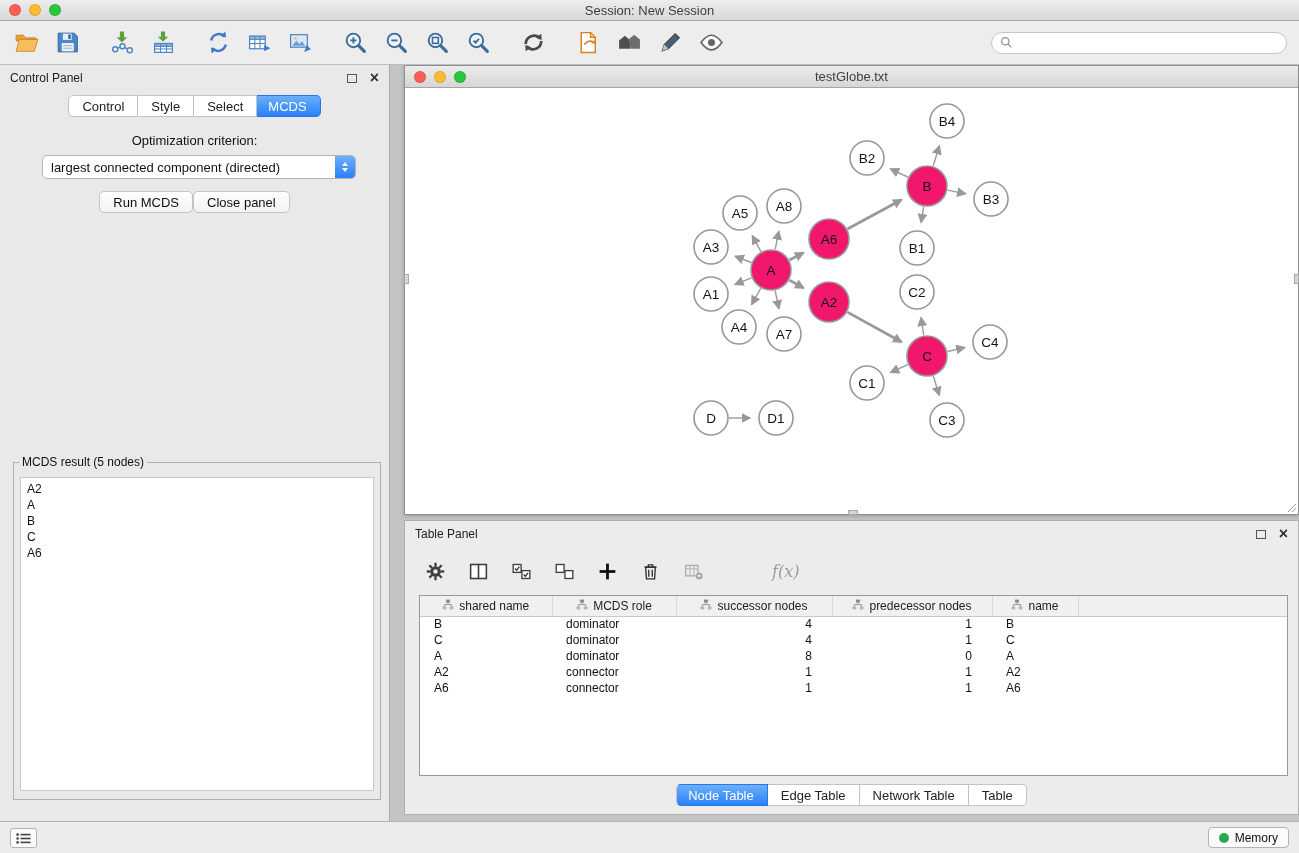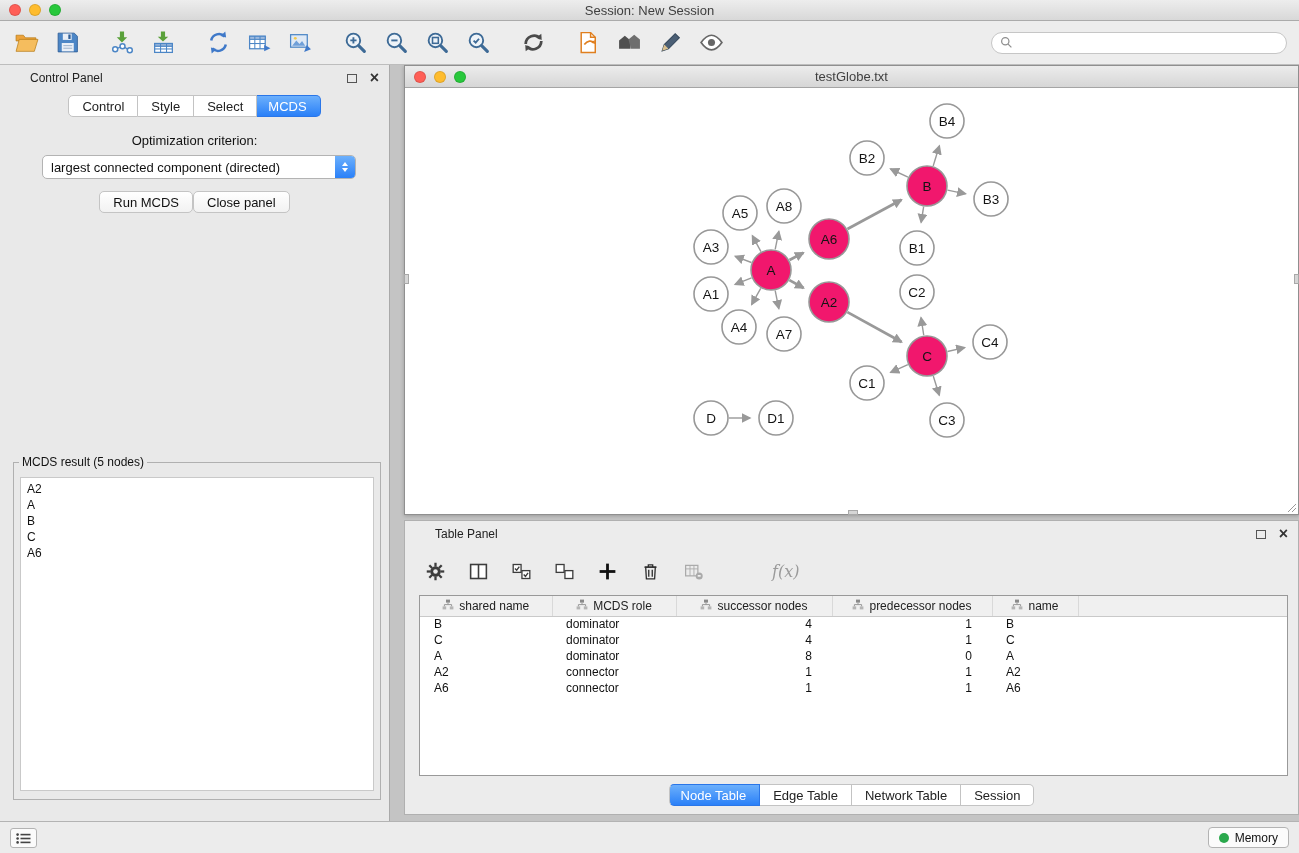--- a/index.html
+++ b/index.html
@@ -20,21 +20,21 @@
   .tgroup{display:flex;align-items:center;gap:13px;margin-right:27px;}
   .tbtn{width:28px;height:28px;display:flex;align-items:center;justify-content:center;}
   .tbtn svg{width:25px;height:25px;}
   #search-wrap{margin-left:auto;width:296px;height:22px;background:#fff;border:1px solid #c6c6c6;border-radius:12px;display:flex;align-items:center;padding:0 8px;}
   #search-wrap svg{width:13px;height:13px;flex:0 0 auto;}
   #search-input{border:none;outline:none;flex:1;height:18px;font-size:12px;margin-left:5px;background:transparent;font-family:"Liberation Sans",sans-serif;}
 
   
   #control-panel{position:absolute;left:0;top:65px;width:390px;height:756px;background:#e9e9e9;border-right:1px solid #a9a9a9;z-index:5;}
   .panel-header{position:absolute;left:0;top:0;right:0;height:26px;display:flex;align-items:center;padding:0 10px;font-size:12px;color:#222;}
-  .panel-header .ph-title{flex:1;margin-left:20px;}
+  .panel-header .ph-title{flex:1;}
   .float-btn{width:10px;height:9px;border:1.5px solid #555;margin-right:13px;display:inline-block;}
   .close-btn{font-size:16px;font-weight:bold;color:#333;line-height:1;}
   .close-btn::before{content:"×";}
   .seg-row{display:flex;justify-content:center;}
   #control-tabs{position:absolute;top:30px;left:0;right:0;}
   .seg{height:22px;padding:0 13px;display:flex;align-items:center;font-size:13px;color:#222;background:#fff;border:1px solid #c3c3c3;border-left:none;}
   .seg:first-child{border-left:1px solid #c3c3c3;border-radius:5px 0 0 5px;}
   .seg:last-child{border-radius:0 5px 5px 0;}
   .seg-active{background:linear-gradient(#6cb0fc,#2a80f8);border-color:#2a76e8;color:#fff;padding-left:11px;}
   #opt-label{position:absolute;top:68px;left:0;right:0;text-align:center;font-size:13px;color:#111;}
@@ -548,21 +548,21 @@
             <td class="c4">A6</td>
             <td></td>
           </tr>
         </tbody>
     </table>
   </div>
   <div id="table-tabs" class="seg-row">
       <div class="seg seg-active">Node Table</div>
       <div class="seg">Edge Table</div>
       <div class="seg">Network Table</div>
-      <div class="seg">Session</div>
+      <div class="seg">Table</div>
     </div>
 </div>
 
 <div id="statusbar">
   <div id="list-btn">
     <svg width="15" height="11" viewBox="0 0 15 11">
       <circle cx="1.6" cy="1.6" r="1.3" fill="#444"></circle>
         <rect x="4.5" y="0.8" width="10" height="1.6" fill="#444"></rect>
       <circle cx="1.6" cy="5.5" r="1.3" fill="#444"></circle>
         <rect x="4.5" y="4.7" width="10" height="1.6" fill="#444"></rect>

